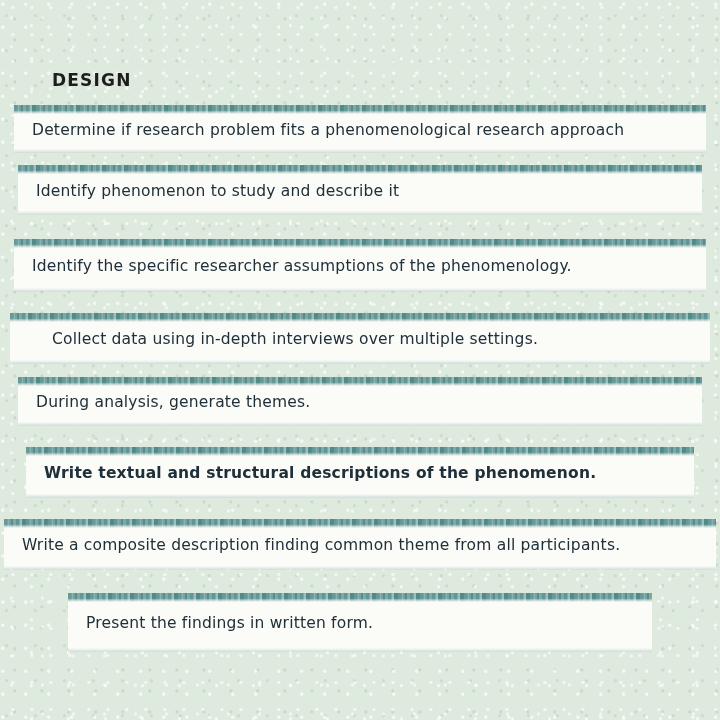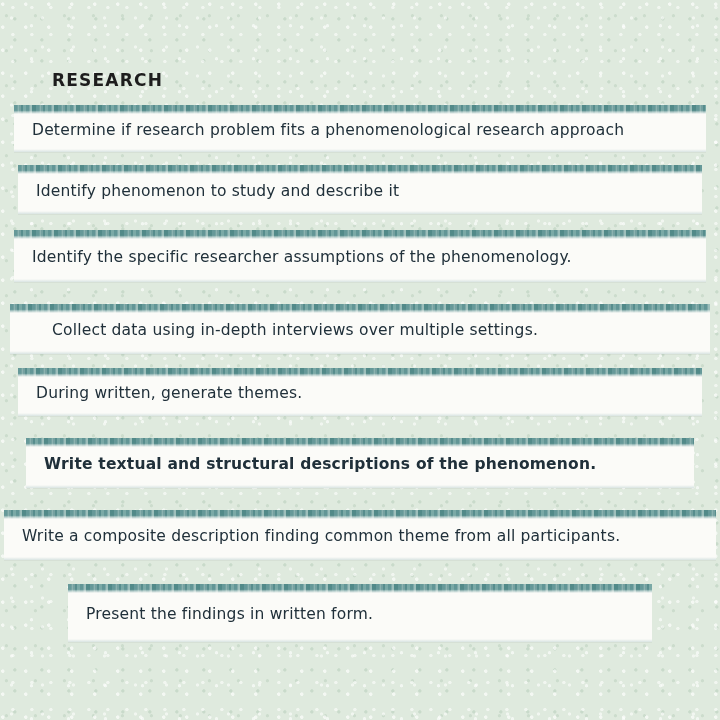--- a/index.html
+++ b/index.html
@@ -114,42 +114,42 @@
   }
 </style>
 </head>
 <body>
 
 <div id="page">
 
   <div id="title-block">
   </div>
 
-  <div id="process-label">RESEARCH</div>
+  <div id="process-label">DESIGN</div>
 
   <div id="steps">
 
     <div class="step" style="width:692px; height:47px; margin-top:8px;">
       <div class="step-text">Determine if research problem fits a phenomenological research approach</div>
     </div>
 
     <div class="step" style="width:684px; height:49px; margin-top:13px;">
       <div class="step-text">Identify phenomenon to study and describe it</div>
     </div>
 
-    <div class="step" style="width:692px; height:52px; margin-top:16px;">
+    <div class="step" style="width:692px; height:52px; margin-top:25px;">
       <div class="step-text">Identify the specific researcher assumptions of the phenomenology.</div>
     </div>
 
     <div class="step" style="width:700px; height:50px; margin-top:22px;padding-left:24px;">
       <div class="step-text">Collect data using in-depth interviews over multiple settings.</div>
     </div>
 
     <div class="step" style="width:684px; height:48px; margin-top:14px;">
-      <div class="step-text">During written, generate themes.</div>
+      <div class="step-text">During analysis, generate themes.</div>
     </div>
 
     <div class="step" style="width:668px; height:50px; margin-top:22px;font-weight:bold;">
       <div class="step-text">Write textual and structural descriptions of the phenomenon.</div>
     </div>
 
     <div class="step" style="width:712px; height:50px; margin-top:22px;">
       <div class="step-text">Write a composite description finding common theme from all participants.</div>
     </div>
 

